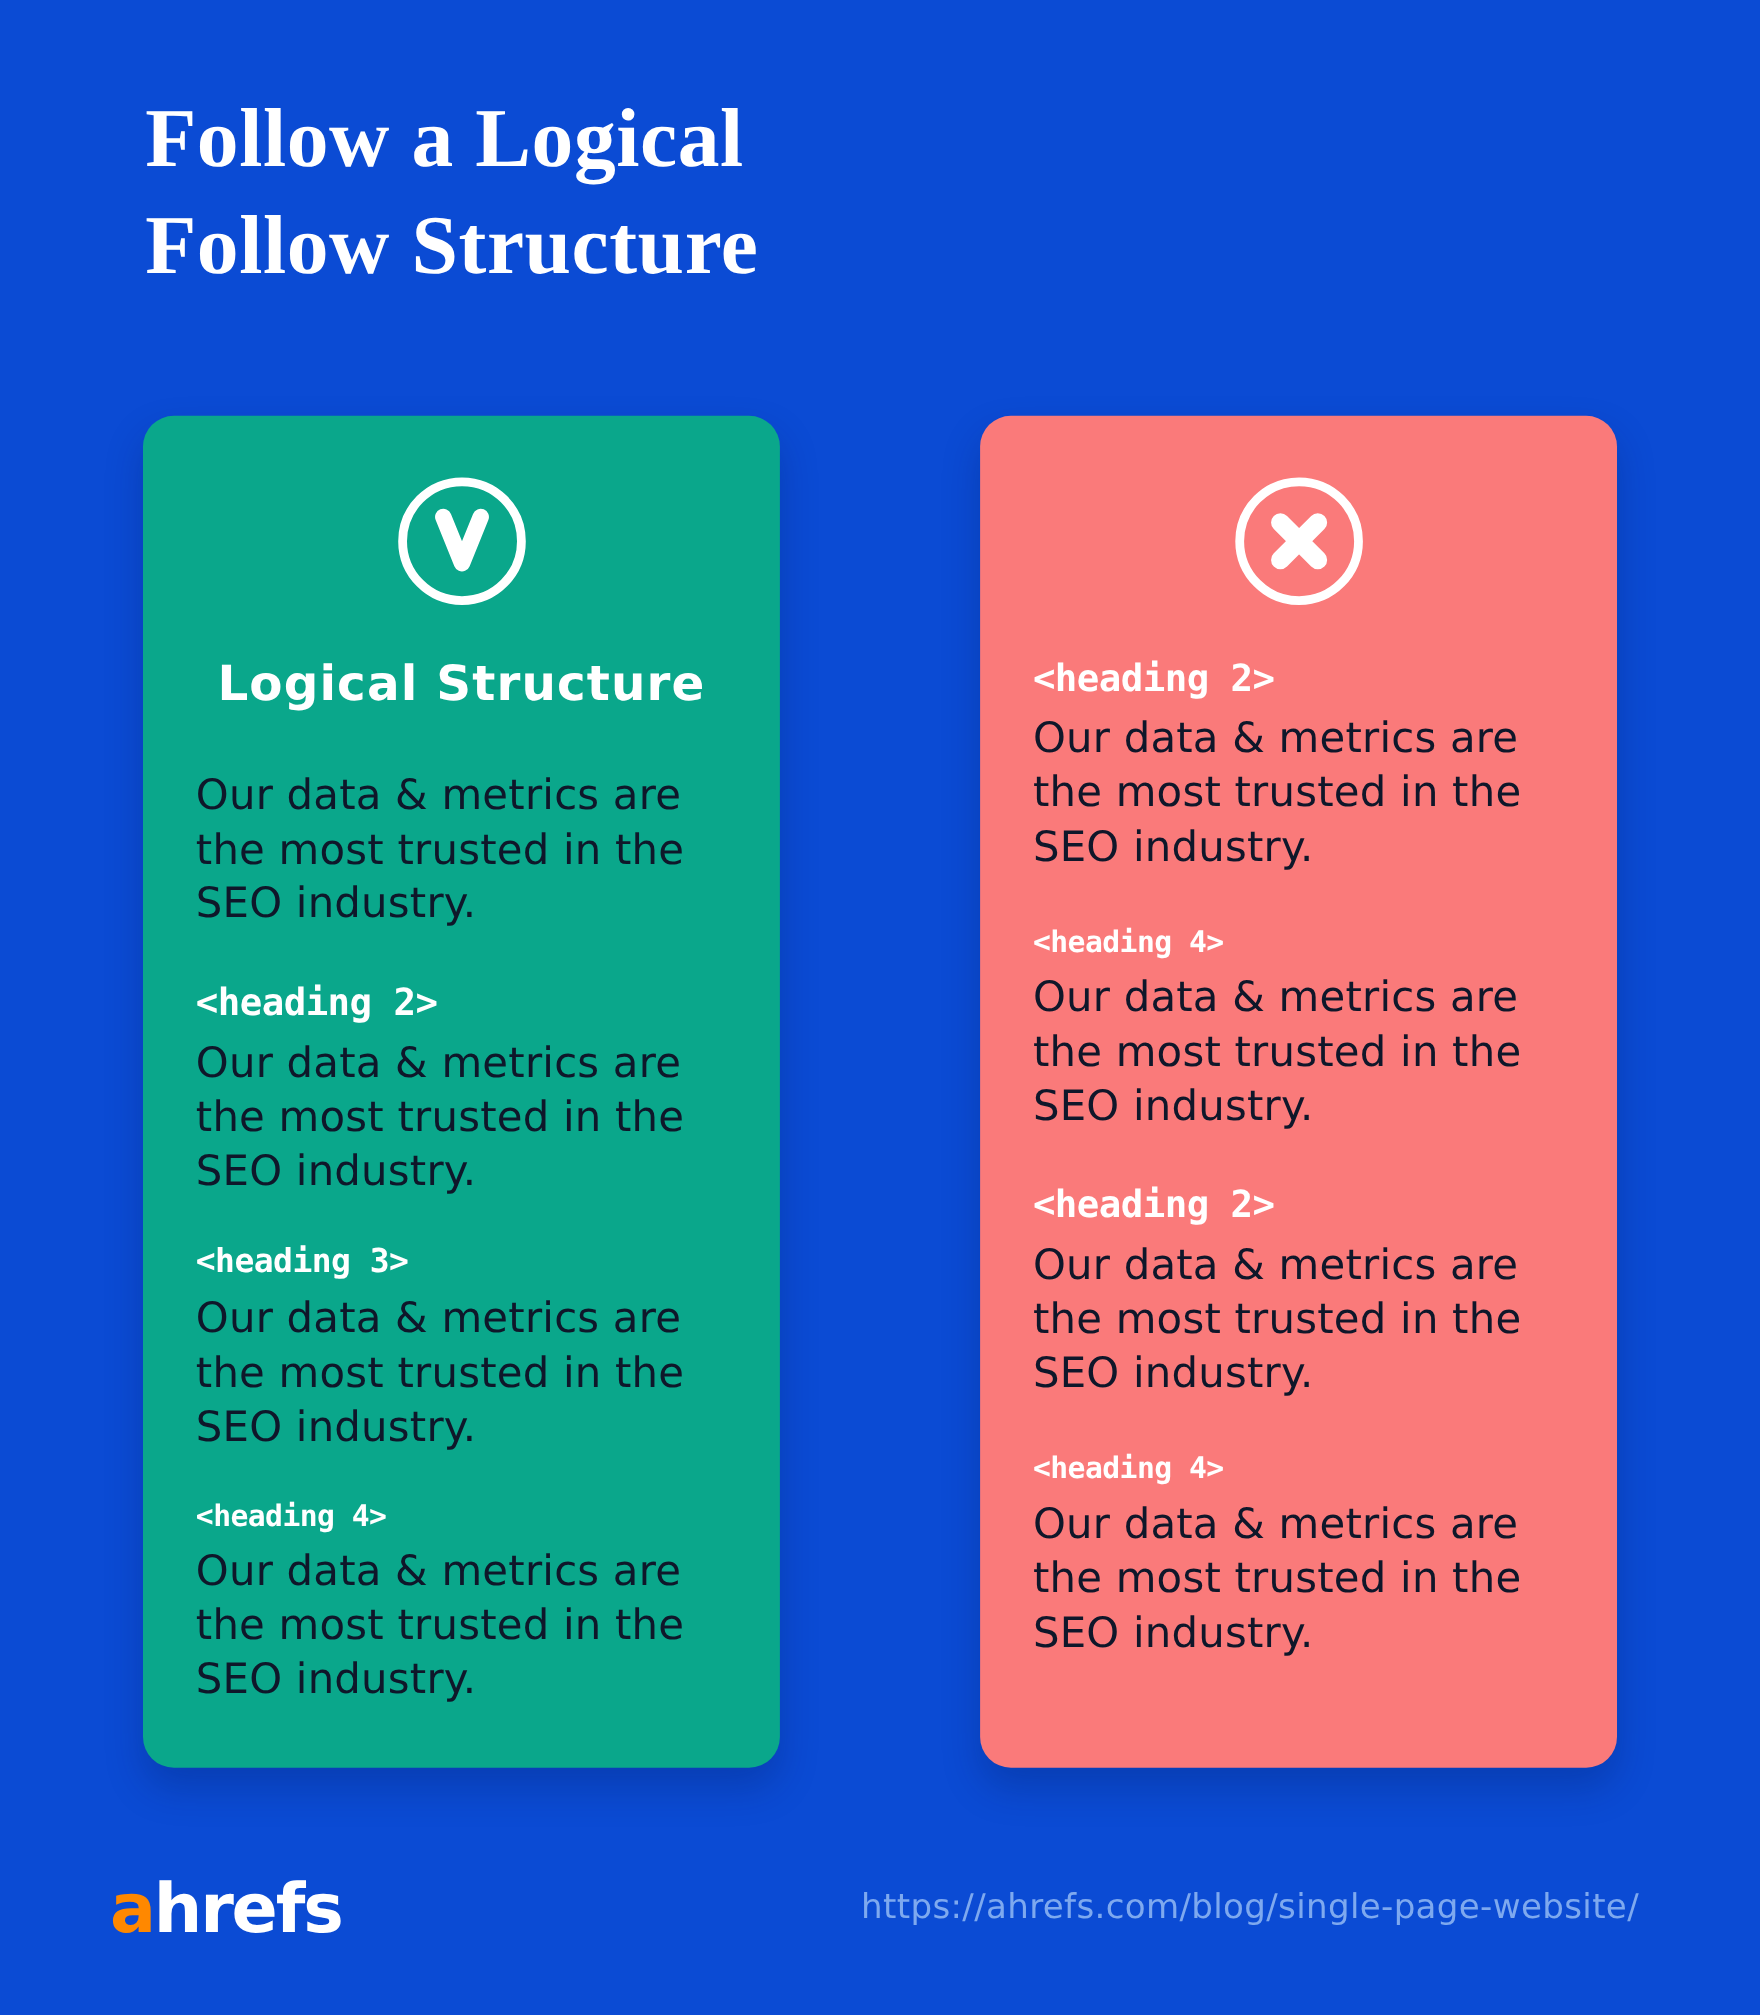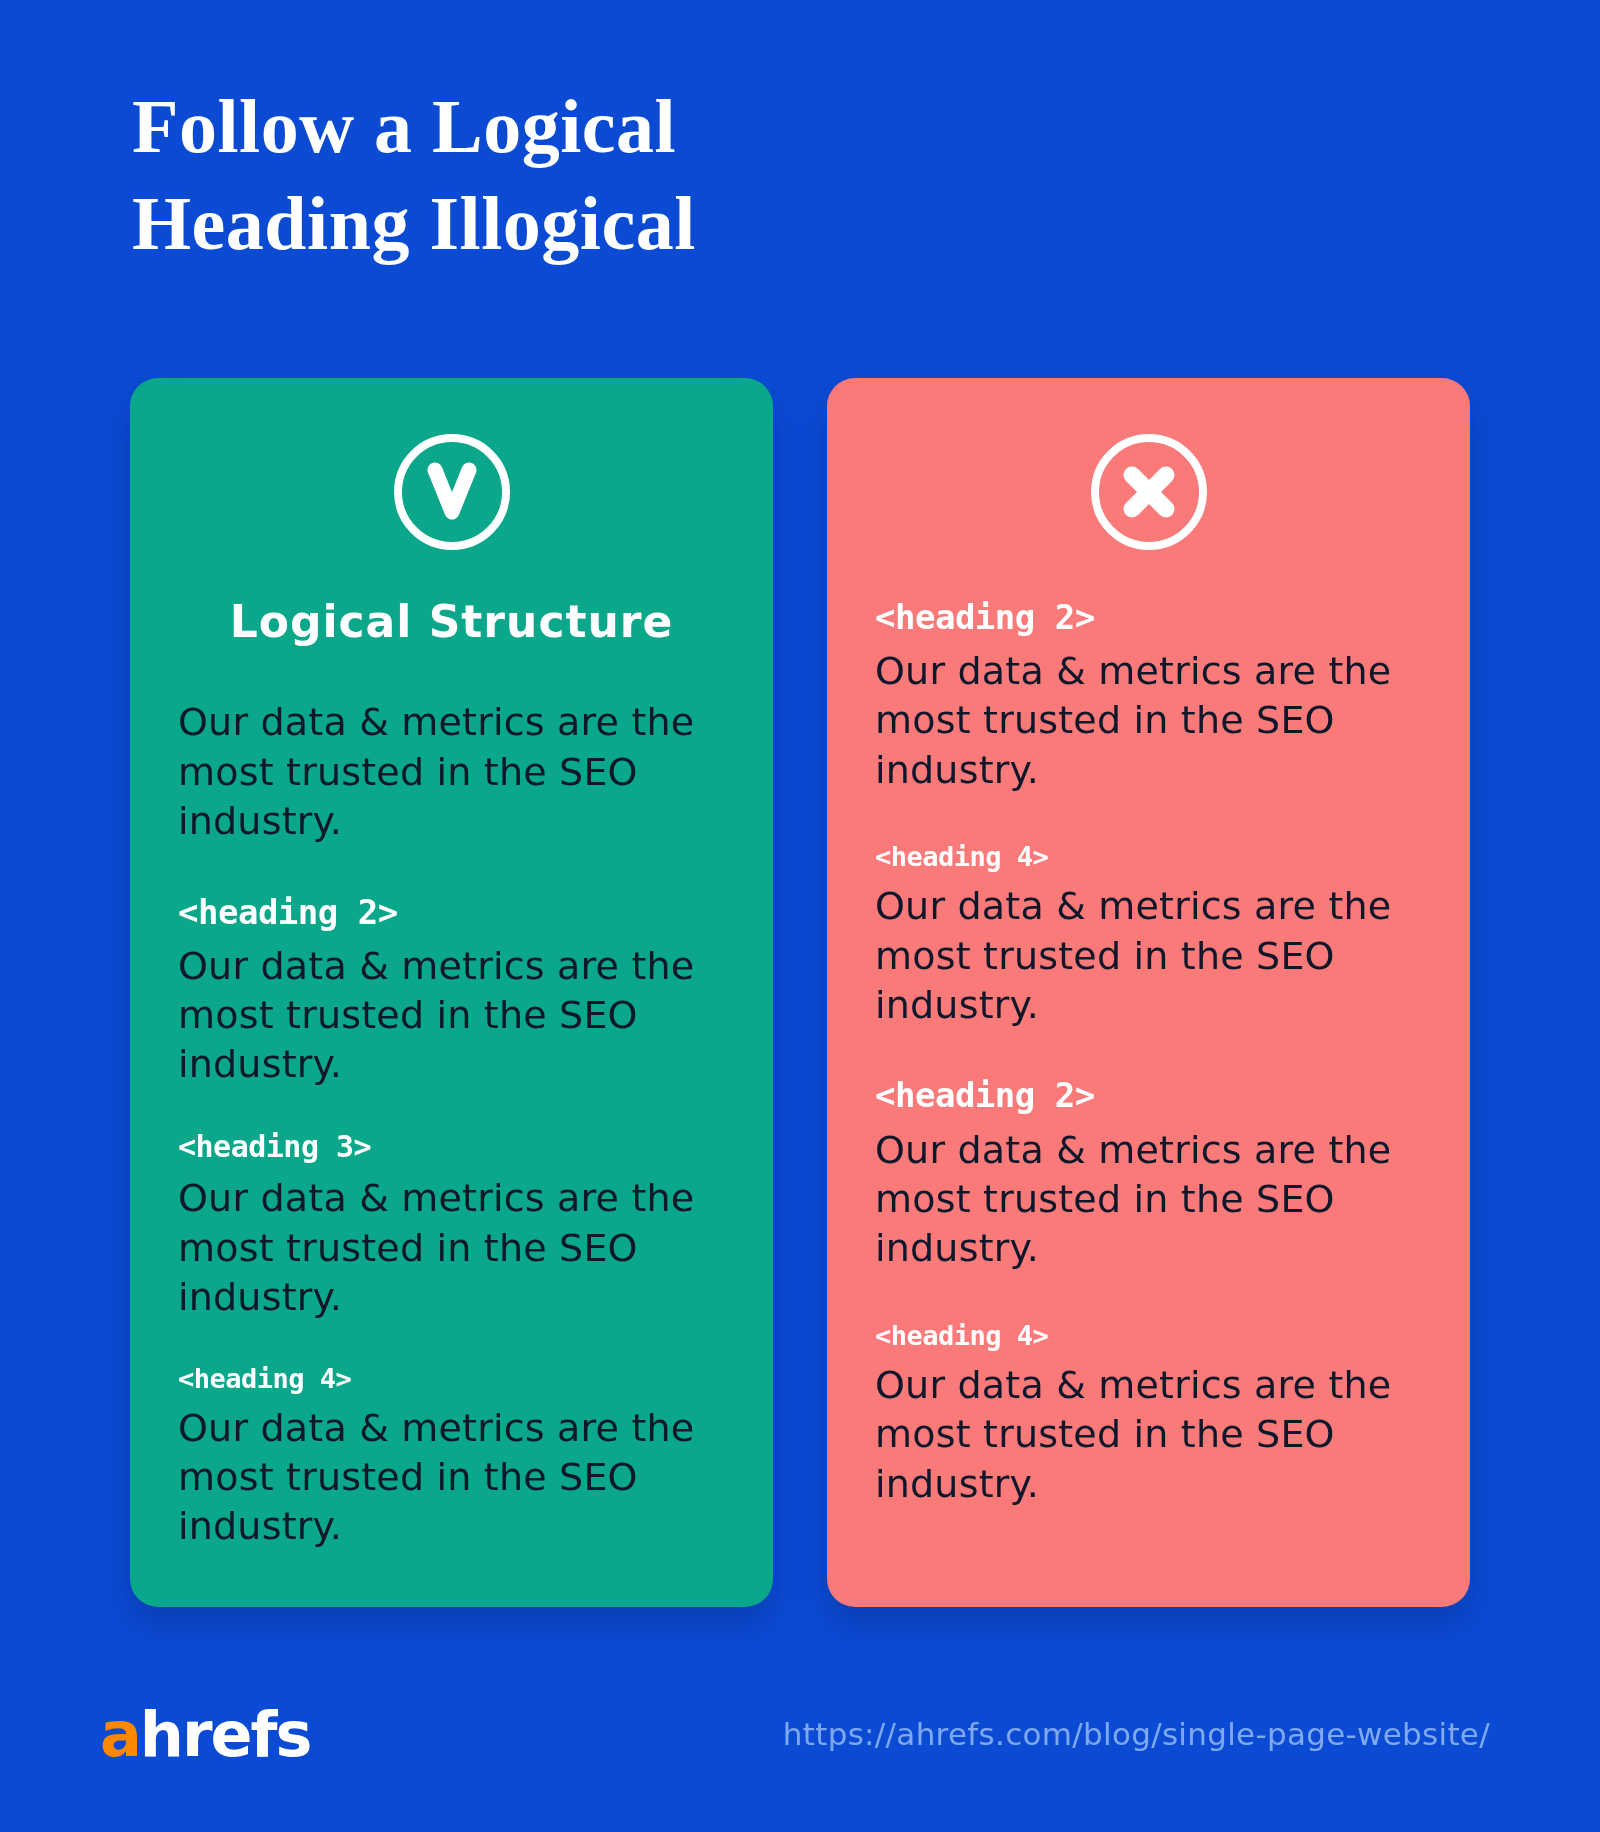--- a/index.html
+++ b/index.html
@@ -41,21 +41,21 @@
   
   .cards {
     position: absolute;
     left: 130px;
     top: 378px;
     width: 1340px;
     display: flex;
     justify-content: space-between;
   }
   .card {
-    width: 643px;
+    width: 579px;
     min-height: 1197px;
     border-radius: 28px;
     box-sizing: border-box;
     padding: 46px 48px 52px 48px;
     box-shadow: 0 18px 34px rgba(3, 28, 96, 0.28);
     position: relative;
   }
   .card.good { background: #0aa78b; }
   .card.bad  { background: #fa7a7a; }
 
@@ -154,21 +154,21 @@
     white-space: nowrap;
   }
 </style>
 </head>
 <body>
 
 <div class="infographic">
 
   <div class="title-block">
     <div class="title-line">Follow a Logical</div>
-    <div class="title-line">Heading Illogical</div>
+    <div class="title-line">Follow Structure</div>
   </div>
 
   <div class="cards">
 
     <div class="card good">
 
       <div class="card-icon-wrap">
         <svg class="card-icon" viewBox="0 0 128 128">
           <circle cx="64" cy="64" r="54" fill="none" stroke="#ffffff" stroke-width="8"></circle>
           <path d="M47 42 L64 84 L81 42" fill="none" stroke="#ffffff" stroke-width="15" stroke-linecap="round" stroke-linejoin="round"></path>

